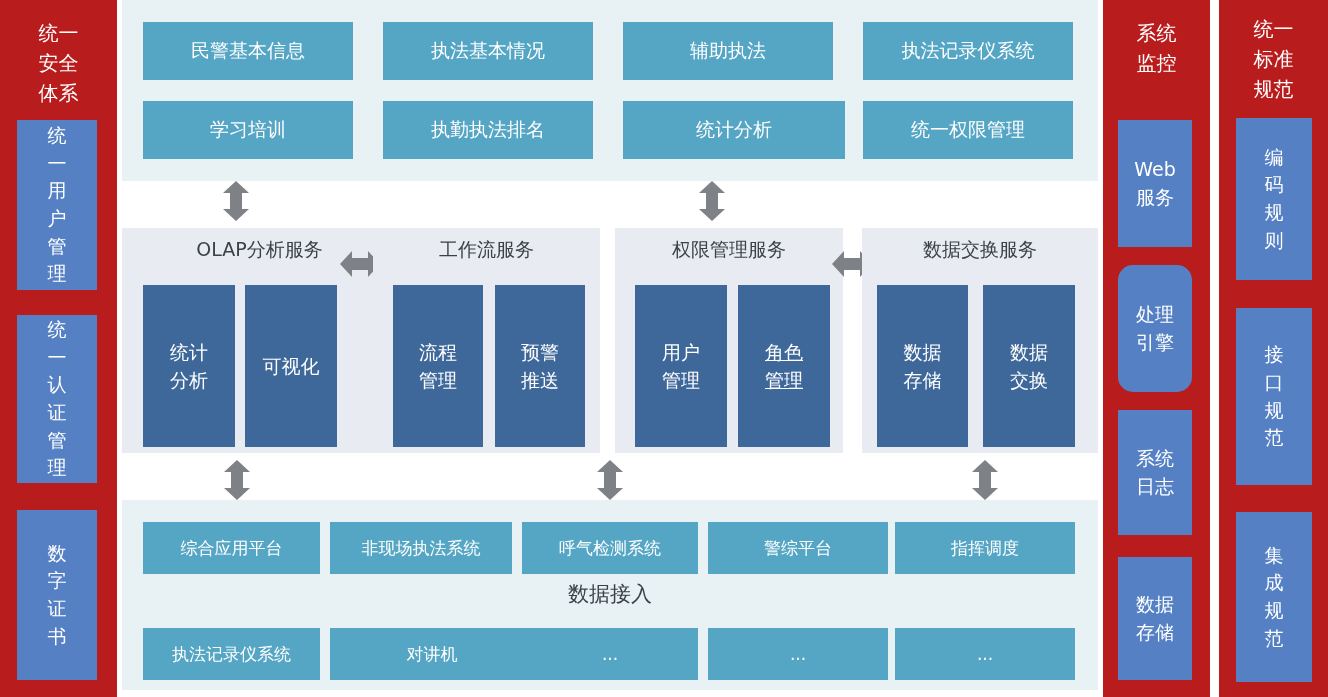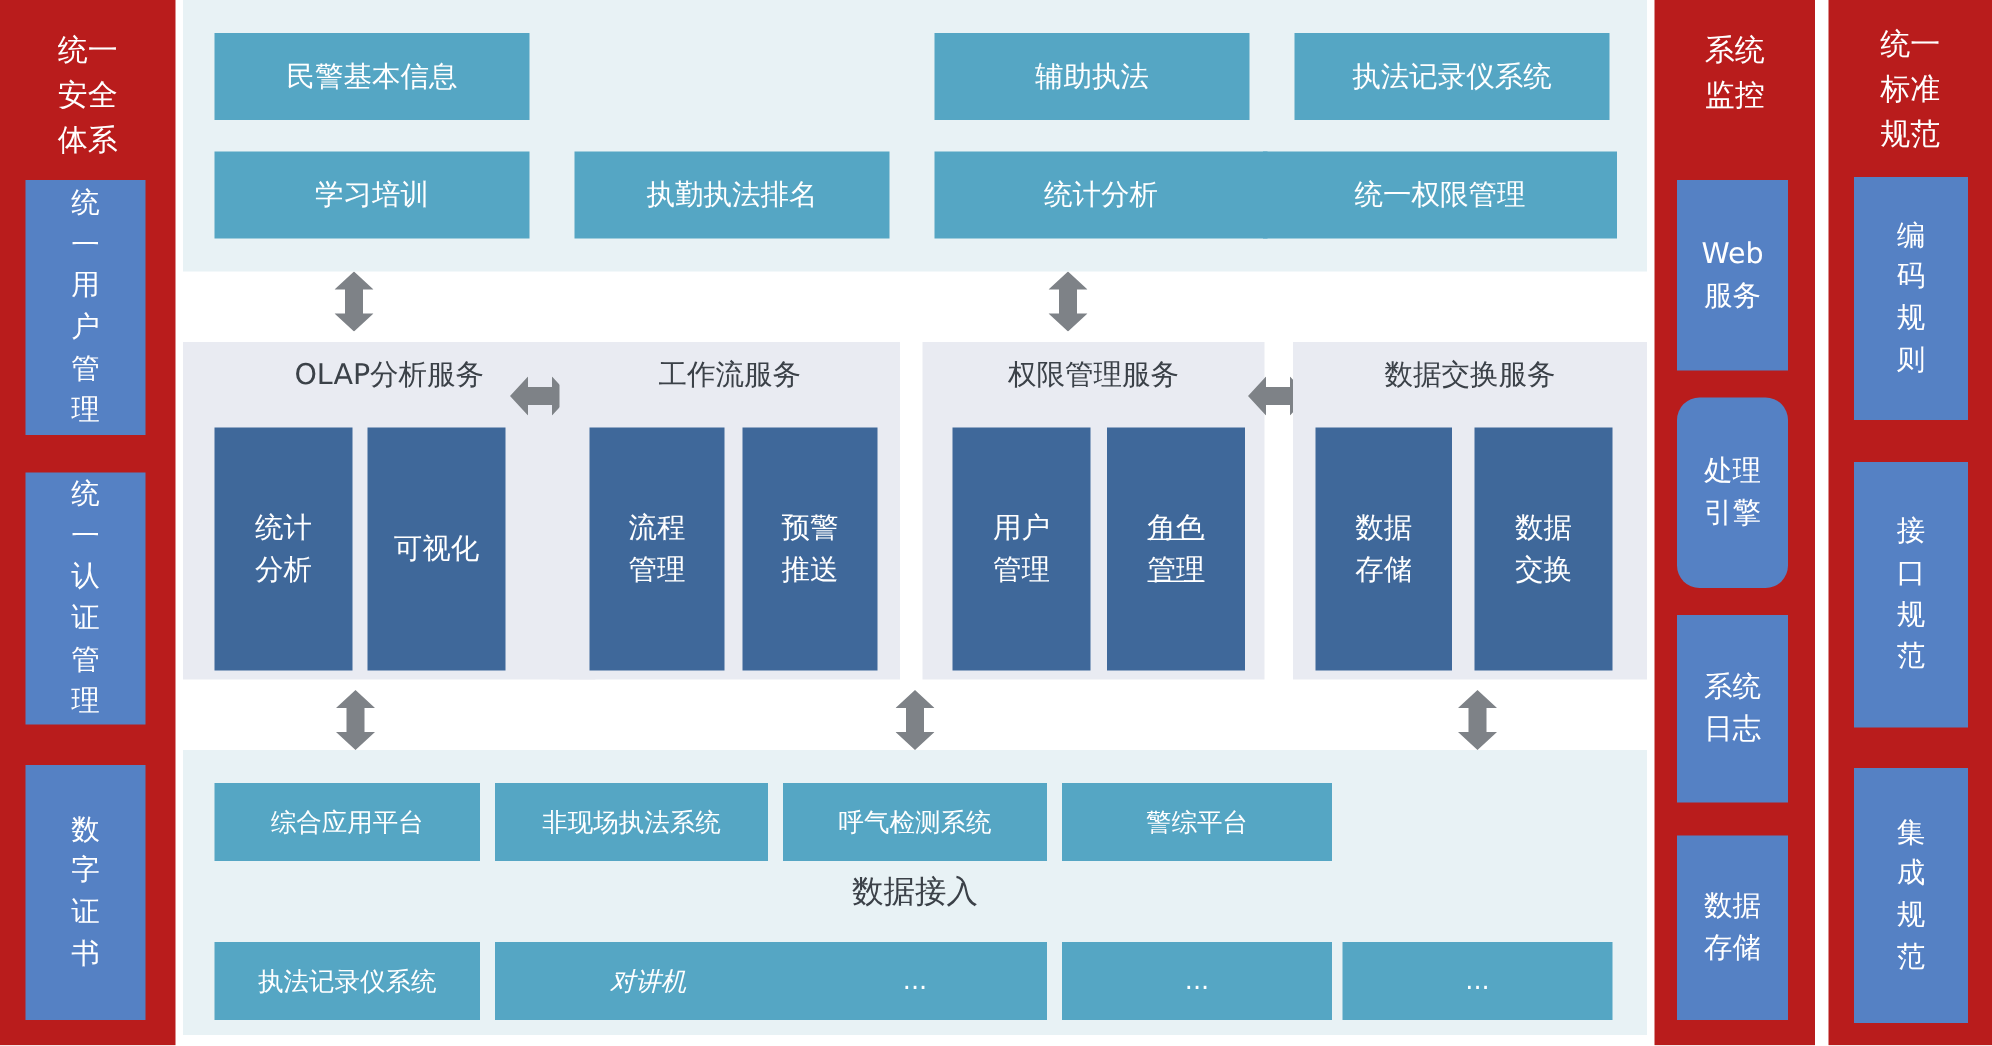--- a/index.html
+++ b/index.html
@@ -68,26 +68,27 @@
 管
 理</div>
     <div class="side-box" style="left:17px;top:510px;width:80px;height:170px;">数
 字
 证
 书</div>
   </aside>
 
   <section class="panel top-panel">
     <div class="teal-box" style="left:21px;top:22px;width:210px;height:58px;">民警基本信息</div>
+    <div class="teal-box" style="left:261px;top:22px;width:210px;height:58px;">执法基本情况</div>
     <div class="teal-box" style="left:501px;top:22px;width:210px;height:58px;">辅助执法</div>
     <div class="teal-box" style="left:741px;top:22px;width:210px;height:58px;">执法记录仪系统</div>
     <div class="teal-box" style="left:21px;top:101px;width:210px;height:58px;">学习培训</div>
     <div class="teal-box" style="left:261px;top:101px;width:210px;height:58px;">执勤执法排名</div>
     <div class="teal-box" style="left:501px;top:101px;width:222px;height:58px;">统计分析</div>
-    <div class="teal-box" style="left:720px;top:101px;width:236px;height:58px;">统一权限管理</div>
+    <div class="teal-box" style="left:741px;top:101px;width:210px;height:58px;">统一权限管理</div>
   </section>
 
   <svg class="arrow" style="left:223px;top:181px;" width="26" height="40" viewBox="0 0 26 40">
       <polygon points="13,0 26,12 19,12 19,28 26,28 13,40 0,28 7,28 7,12 0,12"></polygon>
     </svg>
   <svg class="arrow" style="left:699px;top:181px;" width="26" height="40" viewBox="0 0 26 40">
       <polygon points="13,0 26,12 19,12 19,28 26,28 13,40 0,28 7,28 7,12 0,12"></polygon>
     </svg>
 
   <section class="svc" style="left:122px;width:235px;padding-left:40px;">
@@ -137,25 +138,26 @@
     </svg>
   <svg class="arrow" style="left:972px;top:460px;" width="26" height="40" viewBox="0 0 26 40">
       <polygon points="13,0 26,12 19,12 19,28 26,28 13,40 0,28 7,28 7,12 0,12"></polygon>
     </svg>
 
   <section class="panel bottom-panel">
     <div class="teal-box sys-box" style="left:21px;top:22px;width:177px;height:52px;">综合应用平台</div>
     <div class="teal-box sys-box" style="left:208px;top:22px;width:182px;height:52px;">非现场执法系统</div>
     <div class="teal-box sys-box" style="left:400px;top:22px;width:176px;height:52px;">呼气检测系统</div>
     <div class="teal-box sys-box" style="left:586px;top:22px;width:180px;height:52px;">警综平台</div>
+    <div class="teal-box sys-box" style="left:773px;top:22px;width:180px;height:52px;">指挥调度</div>
 
     <div class="access-label">数据接入</div>
 
     <div class="teal-box sys-box" style="left:21px;top:128px;width:177px;height:52px;">执法记录仪系统</div>
-    <div class="teal-box sys-box" style="left:208px;top:128px;width:204px;height:52px;font-style:italic;">对讲机</div>
+    <div class="teal-box sys-box" style="left:208px;top:128px;width:204px;height:52px;">对讲机</div>
     <div class="teal-box sys-box" style="left:400px;top:128px;width:176px;height:52px;">...</div>
     <div class="teal-box sys-box" style="left:586px;top:128px;width:180px;height:52px;">...</div>
     <div class="teal-box sys-box" style="left:773px;top:128px;width:180px;height:52px;">...</div>
   </section>
 
   <aside class="side" style="left:1103px;width:107px;">
     <div class="side-title" style="top:18px;">系统
 监控</div>
     <div class="side-box" style="left:15px;top:120px;width:74px;height:127px;">Web
 服务</div>

